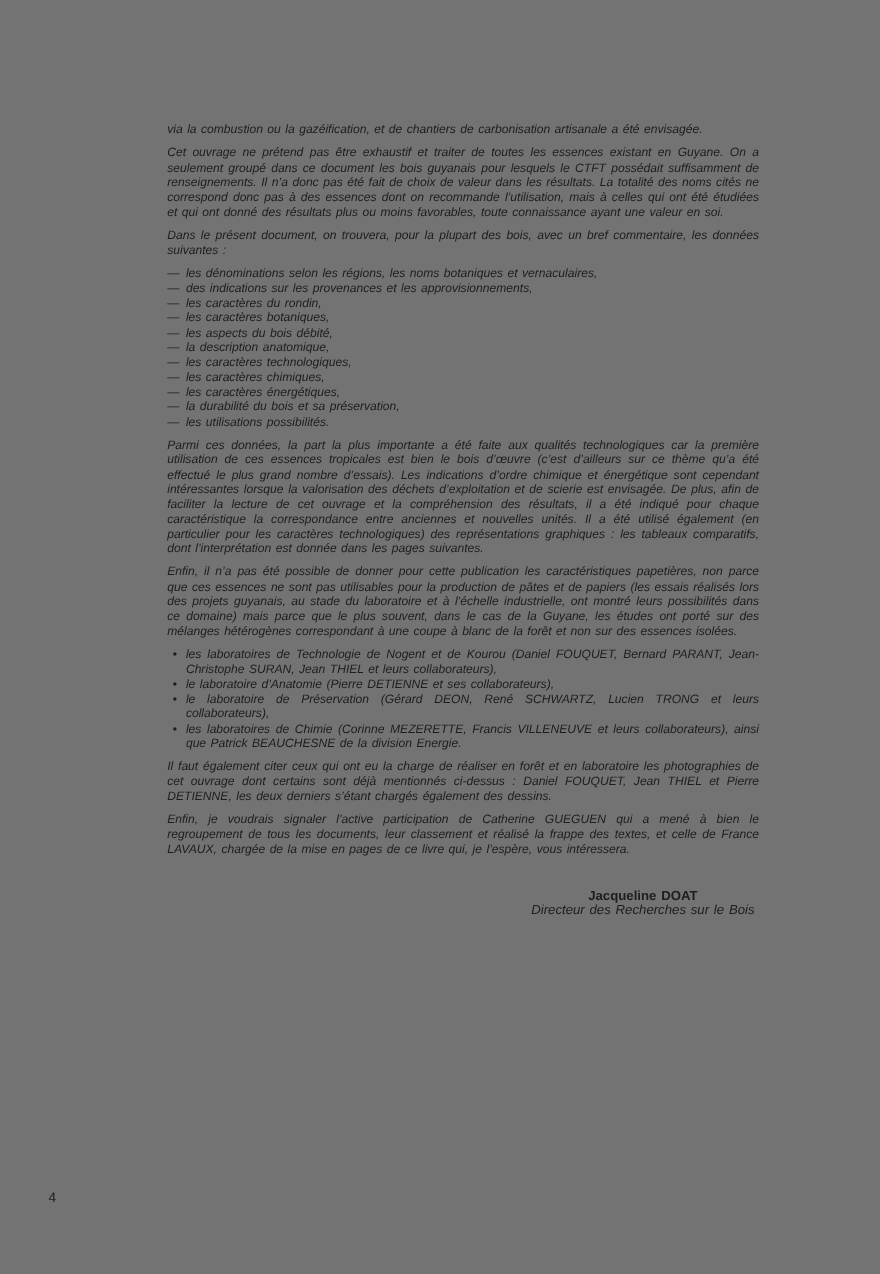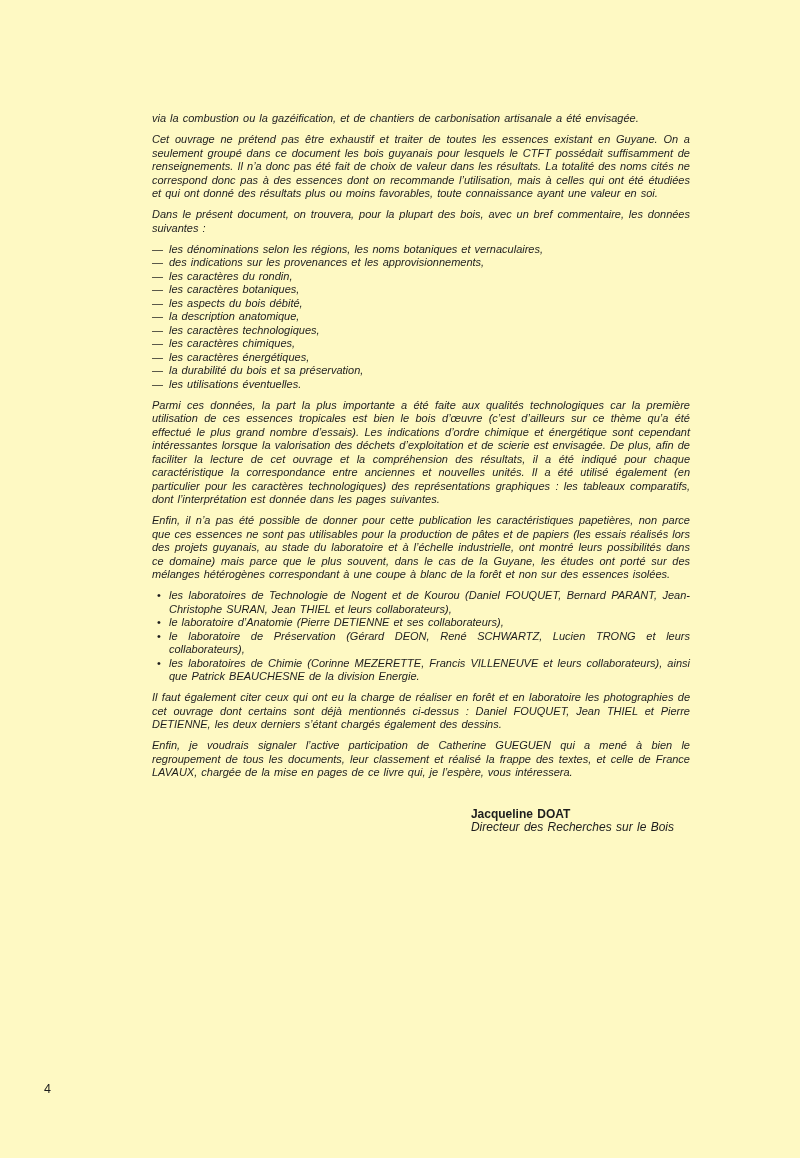--- a/index.html
+++ b/index.html
@@ -1,20 +1,20 @@
 <!DOCTYPE html>
 <html lang="fr"><head>
 <meta charset="utf-8">
 <style>
   html, body { margin: 0; padding: 0; background: #ffffff; }
   .page {
     position: relative;
     width: 800px;
     height: 1158px;
-    background: #fef9c3;
+    background: #737373;
     color: #1d1d1d;
     font-family: "Liberation Sans", sans-serif;
     overflow: hidden;
   }
   .content {
     position: absolute;
     left: 152px;
     top: 112px;
     width: 538px;
     font-style: italic;
@@ -38,24 +38,24 @@
     padding: 0;
   }
   ul.dash-list li, ul.bullet-list li { display: flex; }
   .dash-list .marker { flex: 0 0 17px; text-align: left; }
   .bullet-list li { padding-left: 5px; }
   .bullet-list .marker { flex: 0 0 12px; text-align: left; font-style: normal; }
   li .txt { flex: 1 1 auto; text-align: justify; }
   .signature {
     margin-top: 27px;
     margin-left: auto;
-    margin-right: 16px;
+    margin-right: 4px;
     width: fit-content;
     font-style: normal;
-    text-align: left;
+    text-align: center;
   }
   .sig-name { font-weight: bold; font-size: 12px; line-height: 14px; }
   .sig-title { font-size: 12px; line-height: 13.5px; font-style: italic; }
   .page-number {
     position: absolute;
     left: 44px;
     top: 1082px;
     font-size: 12.5px;
     font-style: normal;
     color: #1d1d1d;
@@ -109,21 +109,21 @@
       <li>
           <span class="marker">—</span>
           <span class="txt">les caractères énergétiques,</span>
         </li>
       <li>
           <span class="marker">—</span>
           <span class="txt">la durabilité du bois et sa préservation,</span>
         </li>
       <li>
           <span class="marker">—</span>
-          <span class="txt">les utilisations éventuelles.</span>
+          <span class="txt">les utilisations possibilités.</span>
         </li>
     </ul>
 
     <p>Parmi ces données, la part la plus importante a été faite aux qualités technologiques car la première utilisation de ces essences tropicales est bien le bois d’œuvre (c’est d’ailleurs sur ce thème qu’a été effectué le plus grand nombre d’essais). Les indications d’ordre chimique et énergétique sont cependant intéressantes lorsque la valorisation des déchets d’exploitation et de scierie est envisagée. De plus, afin de faciliter la lecture de cet ouvrage et la compréhension des résultats, il a été indiqué pour chaque caractéristique la correspondance entre anciennes et nouvelles unités. Il a été utilisé également (en particulier pour les caractères technologiques) des représentations graphiques : les tableaux comparatifs, dont l’interprétation est donnée dans les pages suivantes.</p>
     <p>Enfin, il n’a pas été possible de donner pour cette publication les caractéristiques papetières, non parce que ces essences ne sont pas utilisables pour la production de pâtes et de papiers (les essais réalisés lors des projets guyanais, au stade du laboratoire et à l’échelle industrielle, ont montré leurs possibilités dans ce domaine) mais parce que le plus souvent, dans le cas de la Guyane, les études ont porté sur des mélanges hétérogènes correspondant à une coupe à blanc de la forêt et non sur des essences isolées.</p>
 
     <ul class="bullet-list">
       <li>
           <span class="marker">•</span>
           <span class="txt">les laboratoires de Technologie de Nogent et de Kourou (Daniel FOUQUET, Bernard PARANT, Jean-Christophe SURAN, Jean THIEL et leurs collaborateurs),</span>

